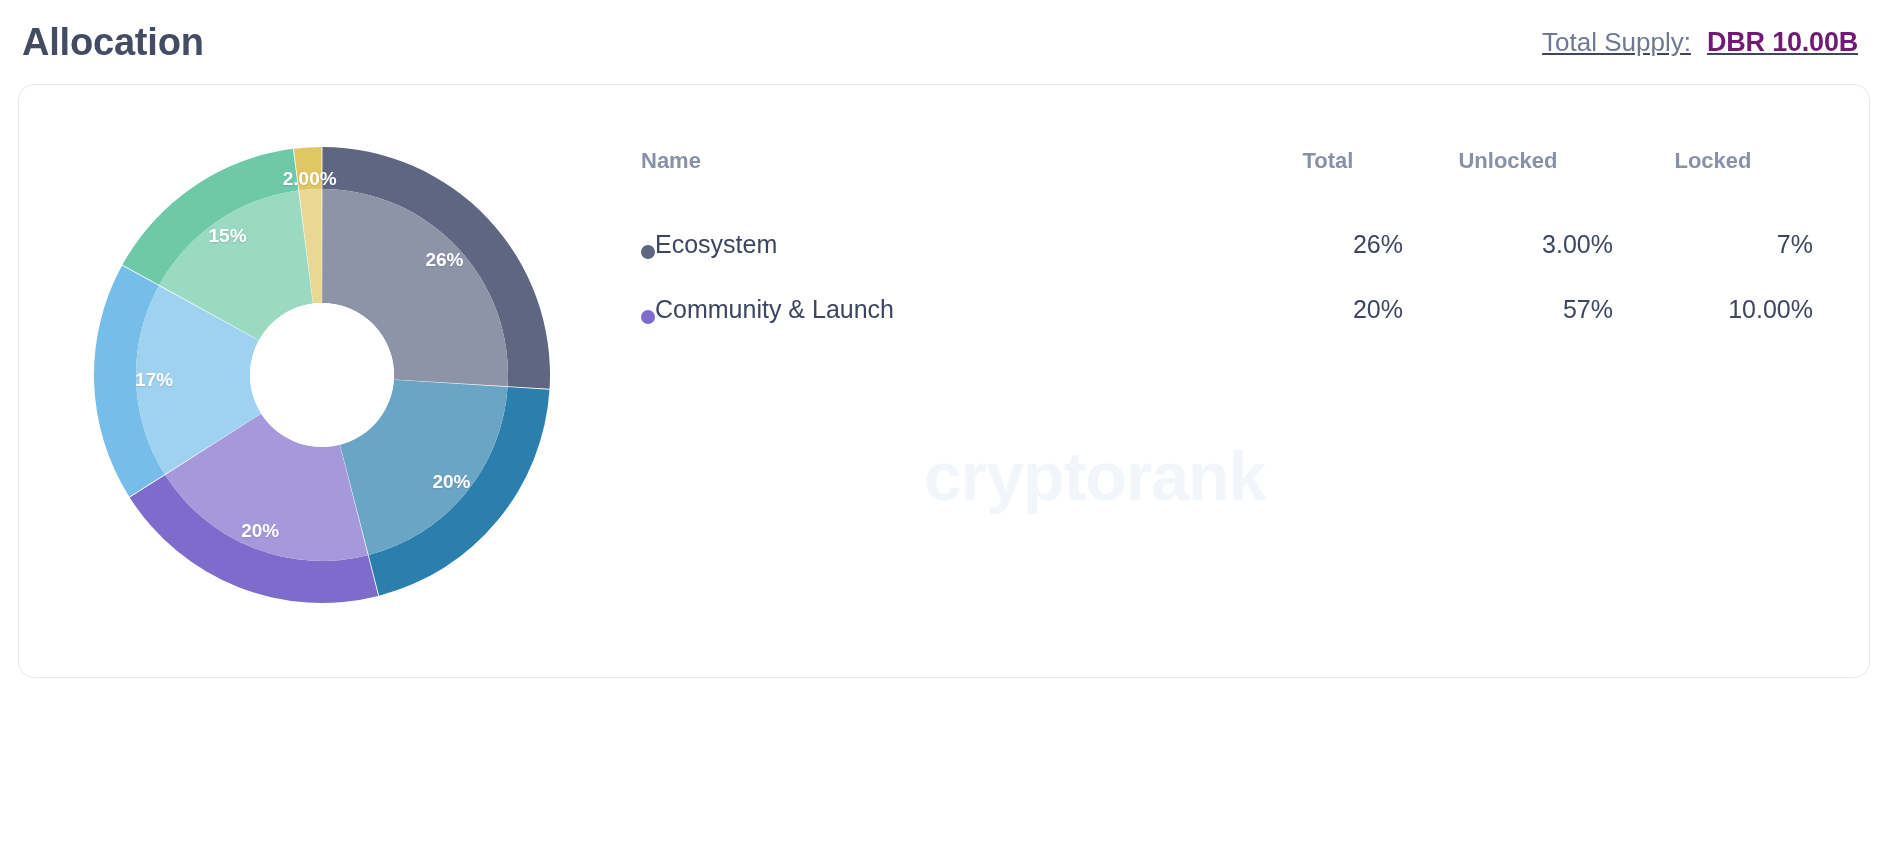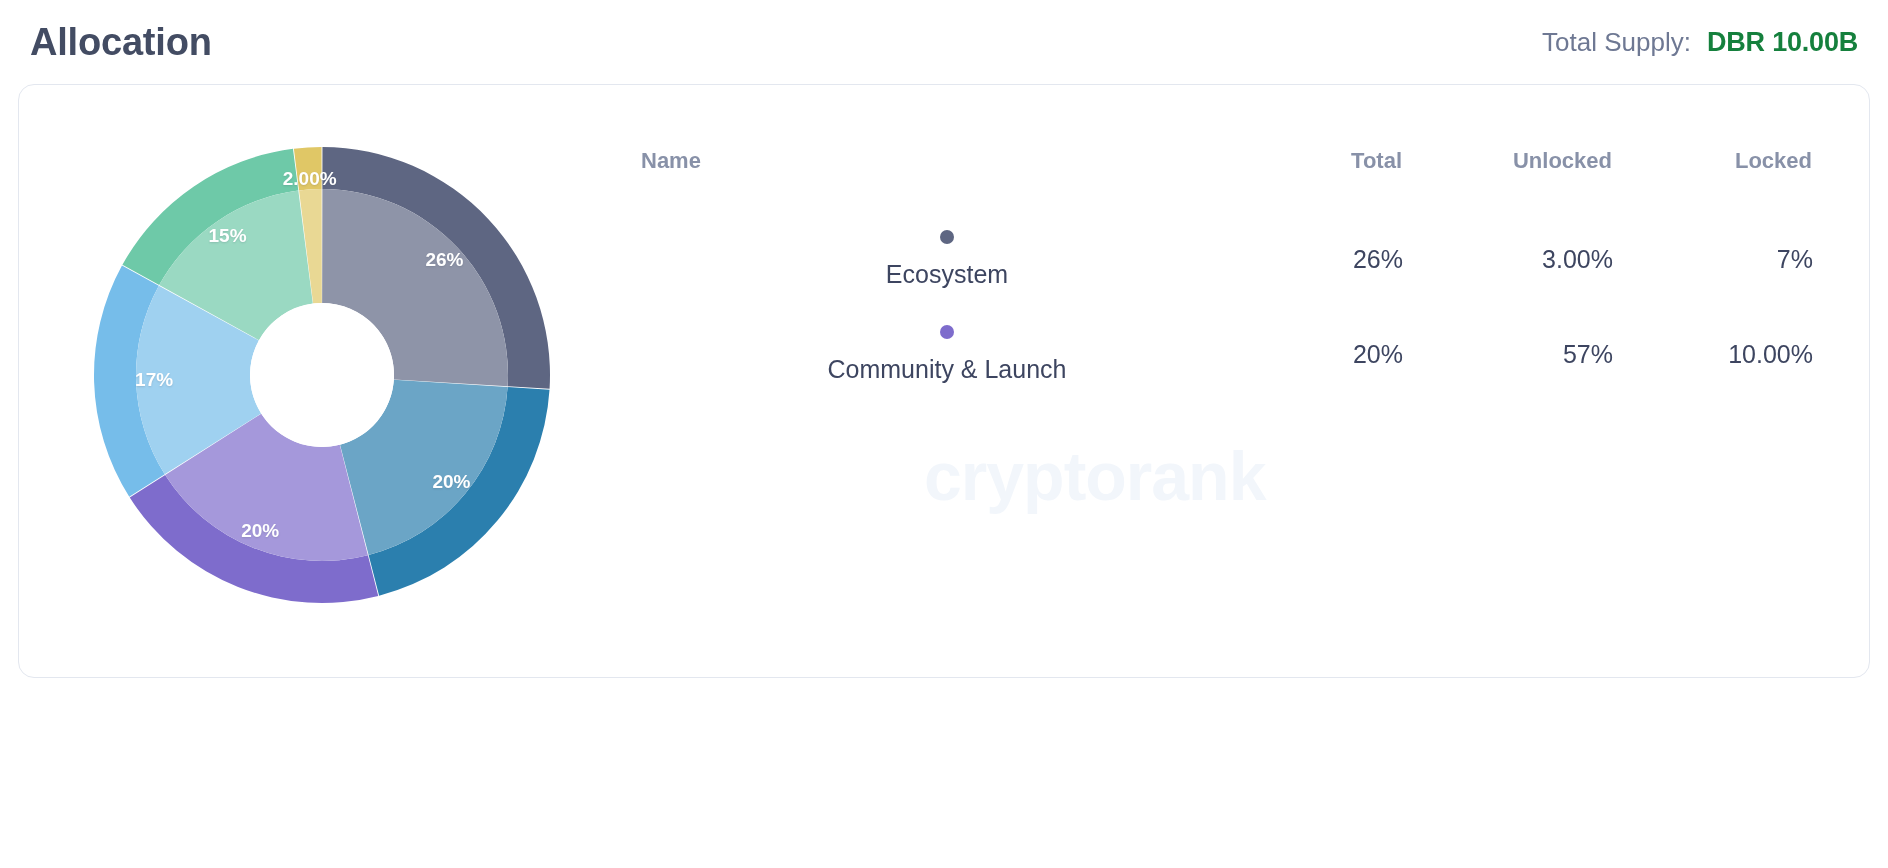--- a/index.html
+++ b/index.html
@@ -29,37 +29,38 @@
     justify-content: space-between;
     height: 84px;
     padding: 0 4px;
     box-sizing: border-box;
   }
   .page-title {
     font-size: 38px;
     font-weight: bold;
     color: #434c63;
     letter-spacing: -0.2px;
-    margin: 8px;
+    margin: 0;
   }
   .supply-wrap {
     display: flex;
     align-items: flex-start;
     gap: 16px;
     padding-right: 8px;
+    text-decoration: underline;
   }
   .supply-label {
     font-size: 26px;
     color: #6e7893;
     font-weight: normal;
   }
   .supply-value {
     font-size: 27px;
     font-weight: bold;
-    color: #15803d;
+    color: #701a75;
     letter-spacing: -0.2px;
   }
 
   
   .card {
     position: relative;
     border: 1px solid #e3e7ef;
     border-radius: 16px;
     height: 594px;
     box-sizing: border-box;
@@ -127,44 +128,41 @@
   }
   table.alloc {
     width: 100%;
     border-collapse: collapse;
   }
   table.alloc th {
     font-size: 22px;
     font-weight: bold;
     color: #8891a8;
     padding-bottom: 38px;
-    text-align: right;
     white-space: nowrap;
   }
   table.alloc th.name-col {
     text-align: left;
     padding-left: 2px;
     margin-left: 47px;
   }
   table.alloc td {
     font-size: 25px;
     color: #3d4560;
     padding: 18px 0;
     text-align: right;
     white-space: nowrap;
   }
   table.alloc td.name-cell {
     text-align: left;
     padding-left: 2px;
   }
   .name-inner {
     display: flex;
-    align-items: center;
-    gap: 16px;
-    flex-direction: column;
+    align-items: flex-end;
   }
   .legend-dot {
     width: 14px;
     height: 14px;
     border-radius: 50%;
     flex: 0 0 14px;
     display: inline-block;
   }
   .col-total   { width: 150px; }
   .col-unlock  { width: 210px; }

